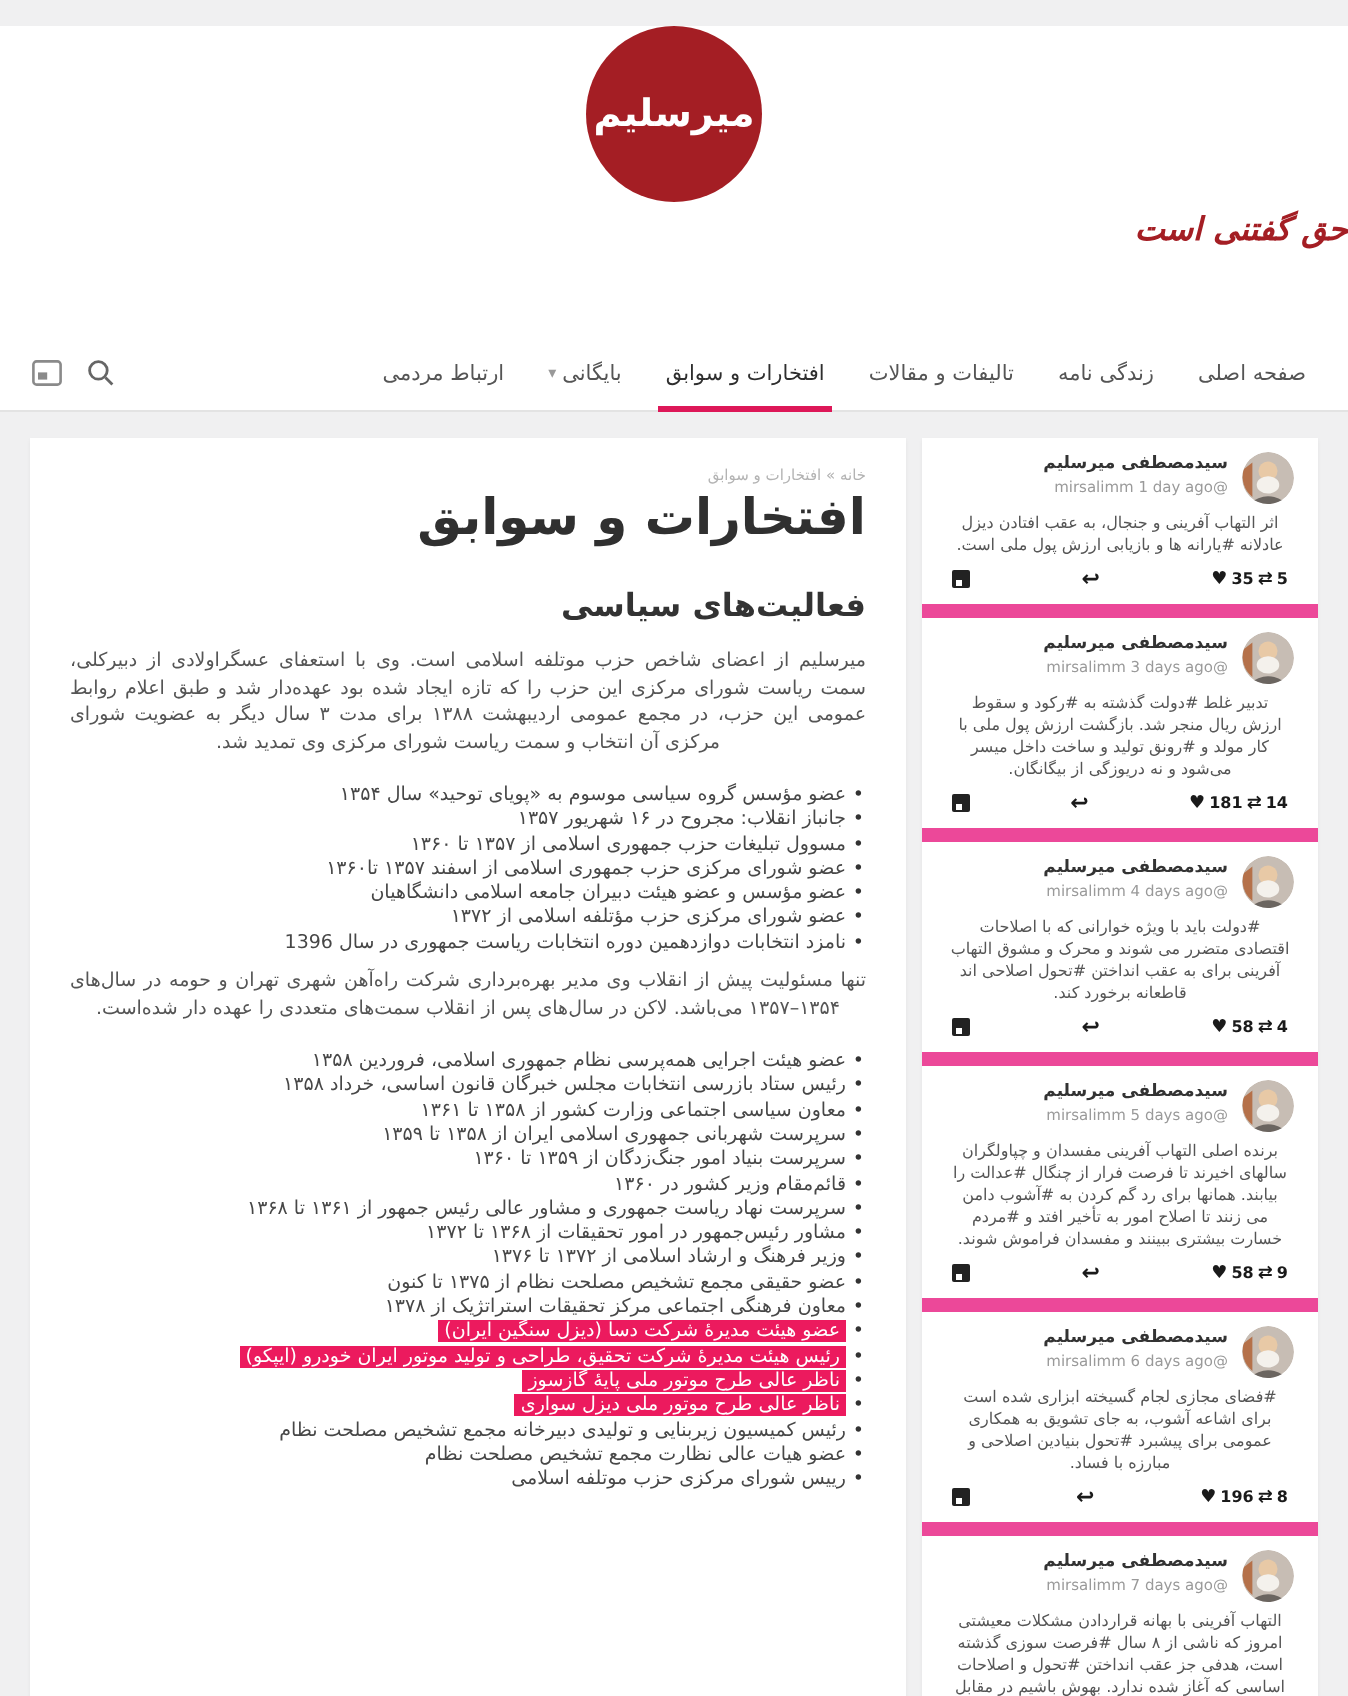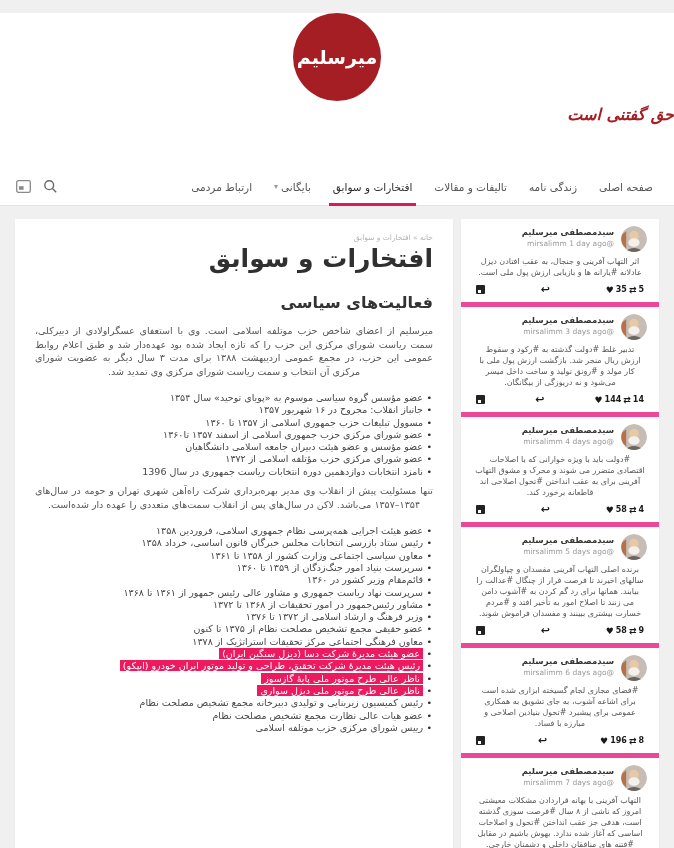--- a/index.html
+++ b/index.html
@@ -39,21 +39,21 @@
   .page-title { font-size: 25px; font-weight: bold; color: #303030; margin-bottom: 20px; }
   .sec-head { font-size: 16px; font-weight: bold; color: #333; margin: 18px 0 12px; }
   .sec-intro { font-size: 9.5px; color: #555; line-height: 13.5px; margin-bottom: 14px;
                text-align: justify; text-align-last: center; }
   ul.records { list-style: none; margin-bottom: 6px; }
   ul.records li { position: relative; font-size: 9.5px; color: #474747; line-height: 12.3px;
                   padding-right: 10px; }
   ul.records li::before { content: "•"; position: absolute; right: 1px; top: 0; color: #333; }
   ul.records li .hl { background: #ec1a5e; color: #fff; padding: 0 3px; }
   
-  .tweet { padding: 7px 12px 6px; border-top: 5px solid #ec4899; }
+  .tweet { padding: 7px 12px 6px; border-top: 7px solid #ec4899; }
   .tweet:first-child { border-top: none; }
   .tw-head { display: flex; gap: 7px; justify-content: flex-end; }
   .avatar { width: 26px; height: 26px; border-radius: 50%; overflow: hidden; flex: none; cursor: pointer; }
   .tw-id { font-size: 7.5px; color: #9a9a9a; line-height: 1.4; padding-top: 1px; cursor: pointer; }
   .tw-name { font-size: 8.5px; font-weight: bold; color: #333; }
   .tw-text { margin: 4px 2px 0; font-size: 8px; line-height: 11px; color: #555; text-align: center; }
   .tw-actions { margin-top: 5px; display: flex; direction: ltr; justify-content: space-between;
                 align-items: center; padding: 0 3px; color: #1a1a1a; }
   .tw-actions .act { cursor: pointer; display: flex; align-items: center; gap: 2px;
                      font-size: 8px; font-weight: bold; color: #1a1a1a; }
@@ -173,21 +173,21 @@
     <p class="tw-text">تدبیر غلط #دولت گذشته به #رکود و سقوط ارزش ریال منجر شد. بازگشت ارزش پول ملی با کار مولد و #رونق تولید و ساخت داخل میسر می‌شود و نه دریوزگی از بیگانگان.</p>
     <div class="tw-actions">
       <span class="act">
               <span class="quote-box"></span>
             </span>
       <span class="act">
               <span class="reply-glyph">↩</span>
             </span>
       <span class="act">
         <span class="heart-glyph">♥</span>
-        <span>144</span>
+        <span>181</span>
         <span class="rt-glyph">⇄</span>
         <span>14</span>
       </span>
     </div>
   </div>
         <div class="tweet">
     <div class="tw-head">
       <span class="avatar">
         <svg width="26" height="26" viewBox="0 0 30 30">
           <circle cx="15" cy="15" r="15" fill="#c7bdb4"></circle>
@@ -336,20 +336,21 @@
         <li><span class="li-text">عضو مؤسس و عضو هیئت دبیران جامعه اسلامی دانشگاهیان</span></li>
         <li><span class="li-text">عضو شورای مرکزی حزب مؤتلفه اسلامی از ۱۳۷۲</span></li>
         <li><span class="li-text">نامزد انتخابات دوازدهمین دوره انتخابات ریاست جمهوری در سال 1396</span></li>
       </ul>
 
     <p class="sec-intro">تنها مسئولیت پیش از انقلاب وی مدیر بهره‌برداری شرکت راه‌آهن شهری تهران و حومه در سال‌های ۱۳۵۴–۱۳۵۷ می‌باشد. لاکن در سال‌های پس از انقلاب سمت‌های متعددی را عهده دار شده‌است.</p>
     <ul class="records" id="list-government">
         <li><span class="li-text">عضو هیئت اجرایی همه‌پرسی نظام جمهوری اسلامی، فروردین ۱۳۵۸</span></li>
         <li><span class="li-text">رئیس ستاد بازرسی انتخابات مجلس خبرگان قانون اساسی، خرداد ۱۳۵۸</span></li>
         <li><span class="li-text">معاون سیاسی اجتماعی وزارت کشور از ۱۳۵۸ تا ۱۳۶۱</span></li>
+        <li><span class="li-text">سرپرست شهربانی جمهوری اسلامی ایران از ۱۳۵۸ تا ۱۳۵۹</span></li>
         <li><span class="li-text">سرپرست بنیاد امور جنگ‌زدگان از ۱۳۵۹ تا ۱۳۶۰</span></li>
         <li><span class="li-text">قائم‌مقام وزیر کشور در ۱۳۶۰</span></li>
         <li><span class="li-text">سرپرست نهاد ریاست جمهوری و مشاور عالی رئیس جمهور از ۱۳۶۱ تا ۱۳۶۸</span></li>
         <li><span class="li-text">مشاور رئیس‌جمهور در امور تحقیقات از ۱۳۶۸ تا ۱۳۷۲</span></li>
         <li><span class="li-text">وزیر فرهنگ و ارشاد اسلامی از ۱۳۷۲ تا ۱۳۷۶</span></li>
         <li><span class="li-text">عضو حقیقی مجمع تشخیص مصلحت نظام از ۱۳۷۵ تا کنون</span></li>
         <li><span class="li-text">معاون فرهنگی اجتماعی مرکز تحقیقات استراتژیک از ۱۳۷۸</span></li>
         <li><span class="li-text hl">عضو هیئت مدیرهٔ شرکت دسا (دیزل سنگین ایران)</span></li>
         <li><span class="li-text hl">رئیس هیئت مدیرهٔ شرکت تحقیق، طراحی و تولید موتور ایران خودرو (ایپکو)</span></li>
         <li><span class="li-text hl">ناظر عالی طرح موتور ملی پایهٔ گازسوز</span></li>

